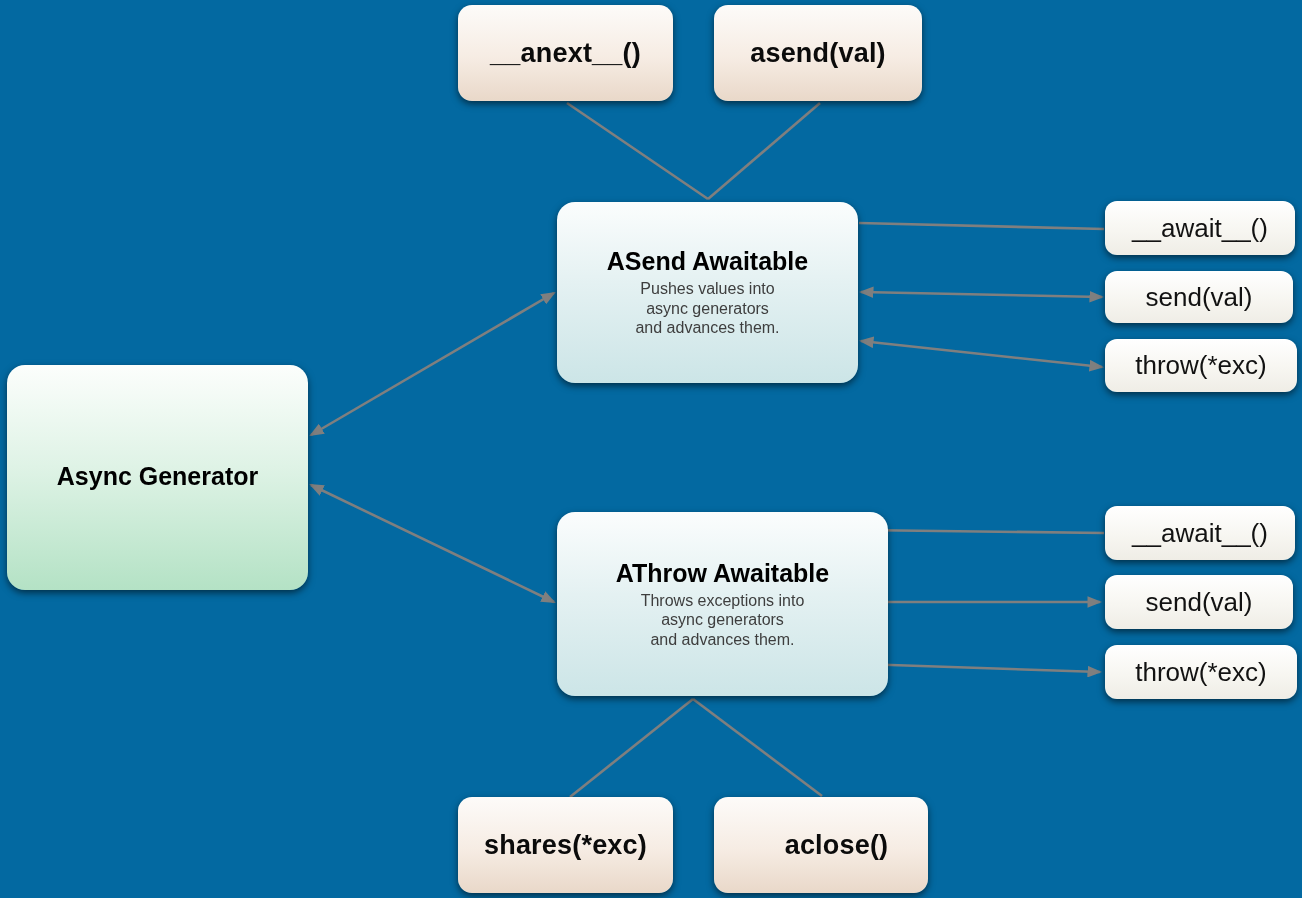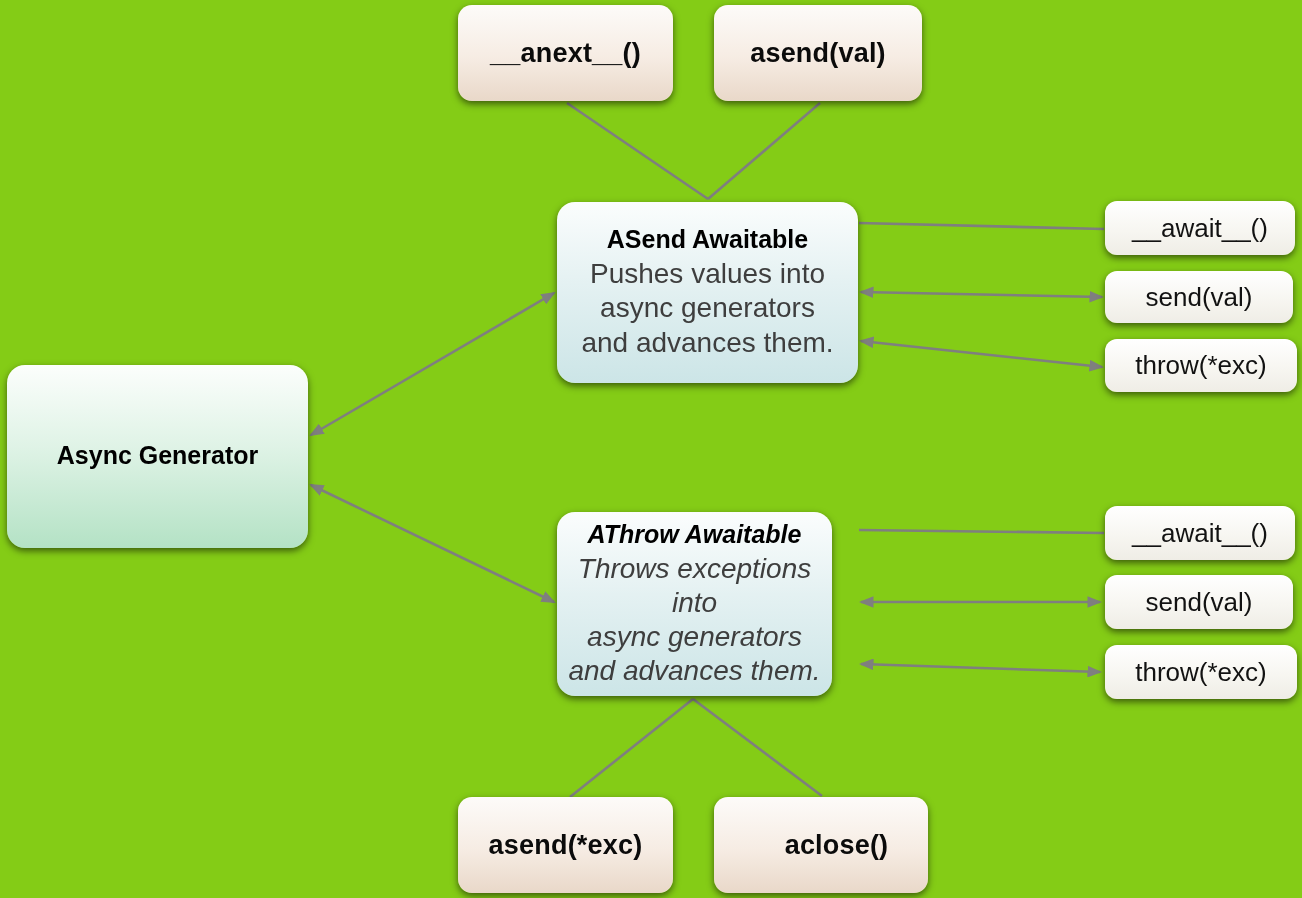--- a/index.html
+++ b/index.html
@@ -4,21 +4,21 @@
 <style>
   html, body {
     margin: 0;
     padding: 0;
     background: #000000;
   }
   .canvas {
     position: relative;
     width: 1302px;
     height: 898px;
-    background: #84cc16;
+    background: #0369a1;
     overflow: hidden;
     font-family: "Liberation Sans", sans-serif;
   }
   .connector-layer {
     position: absolute;
     left: 0;
     top: 0;
     width: 1302px;
     height: 898px;
   }
@@ -59,21 +59,21 @@
     font-weight: 400;
     color: #121212;
   }
   .node-title {
     font-size: 25px;
     font-weight: 700;
     color: #000000;
     margin-bottom: 3px;
   }
   .node-desc {
-    font-size: 28px;
+    font-size: 16px;
     font-weight: 400;
     color: #3e3e3e;
     line-height: 1.22;
     white-space: pre-line;
   }
 </style>
 </head>
 <body>
 
 <div class="canvas">
@@ -110,33 +110,33 @@
     <span class="method-label">asend(val)</span>
   </div>
 
   <div class="box blue" style="left:557px; top:202px; width:301px; height:181px;">
     <div class="node-title">ASend Awaitable</div>
     <div class="node-desc">Pushes values into
 async generators
 and advances them.</div>
   </div>
 
-  <div class="box green" style="left:7px; top:365px; width:301px; height:183px;gap:24px;">
+  <div class="box green" style="left:7px; top:365px; width:301px; height:225px;gap:24px;">
     <div class="node-title">Async Generator</div>
   </div>
 
-  <div class="box blue" style="left:557px; top:512px; width:275px; height:184px;font-style:italic;">
+  <div class="box blue" style="left:557px; top:512px; width:331px; height:184px;">
     <div class="node-title">AThrow Awaitable</div>
     <div class="node-desc">Throws exceptions into
 async generators
 and advances them.</div>
   </div>
 
   <div class="box peach" style="left:458px; top:797px; width:215px; height:96px;">
-    <span class="method-label">asend(*exc)</span>
+    <span class="method-label">shares(*exc)</span>
   </div>
   <div class="box peach" style="left:714px; top:797px; width:214px; height:96px;padding-left:31px;">
     <span class="method-label">aclose()</span>
   </div>
 
   <div class="box white" style="left:1105px; top:201px; width:190px; height:54px;">
     <span class="small-label">__await__()</span>
   </div>
   <div class="box white" style="left:1105px; top:271px; width:188px; height:52px;">
     <span class="small-label">send(val)</span>

